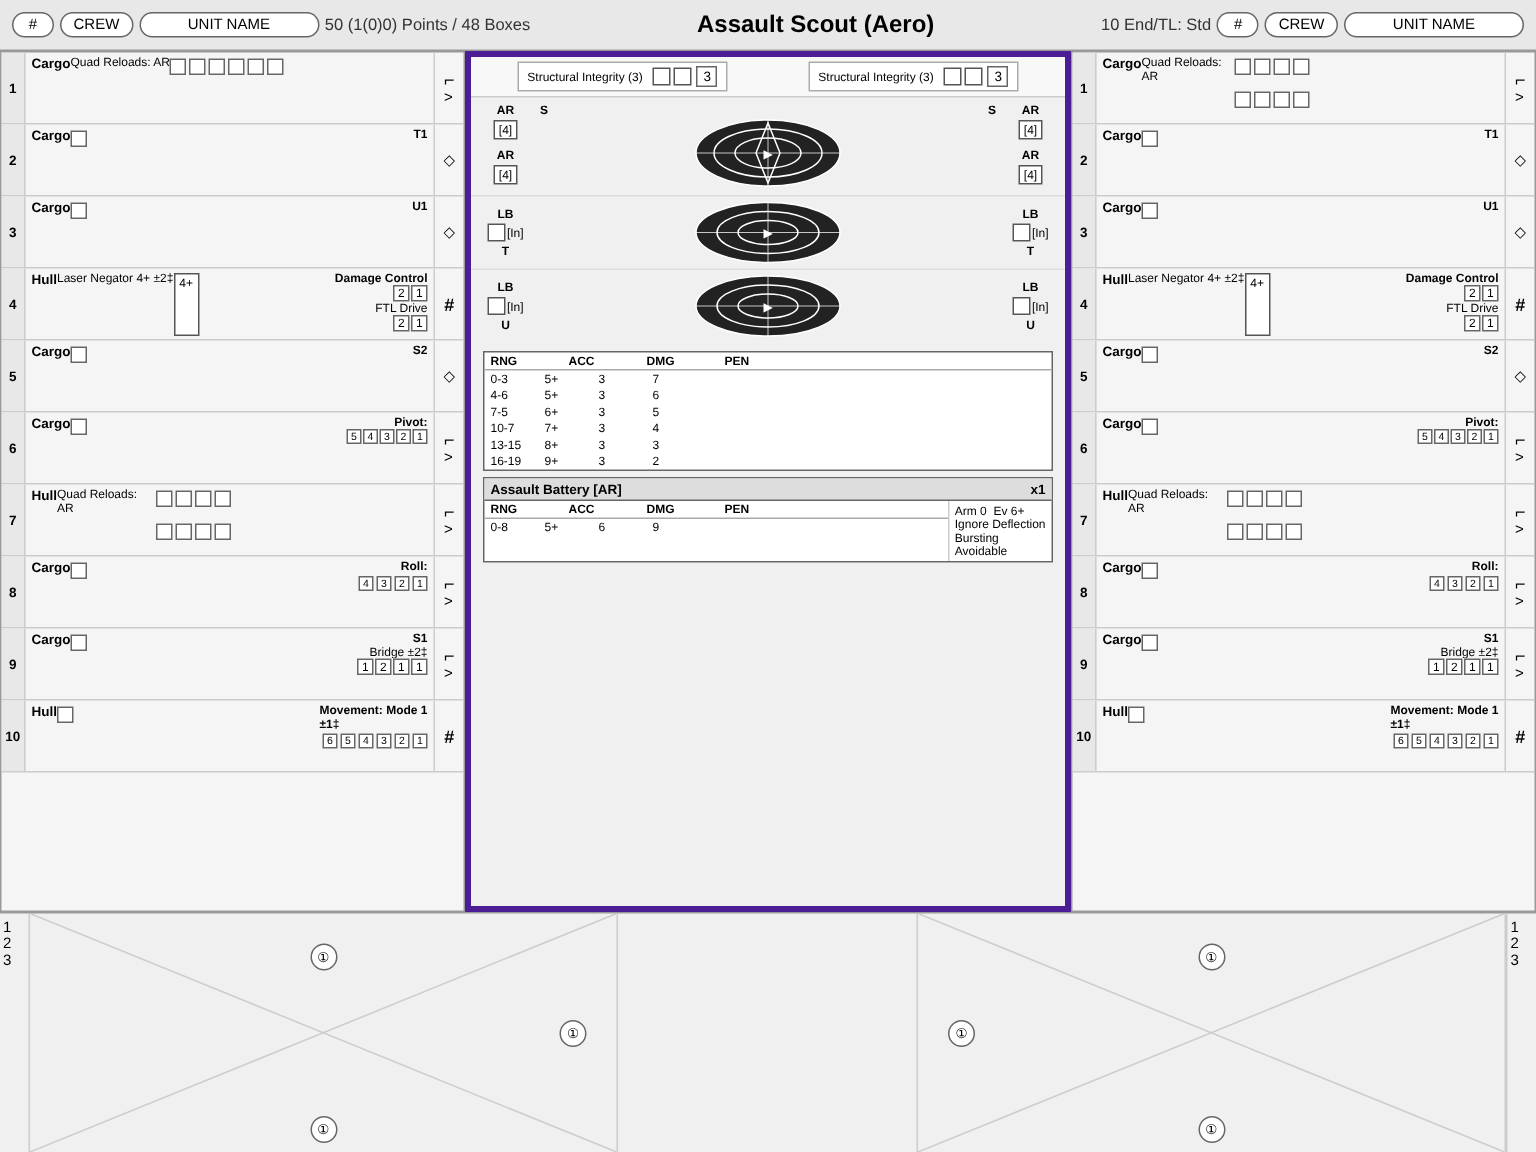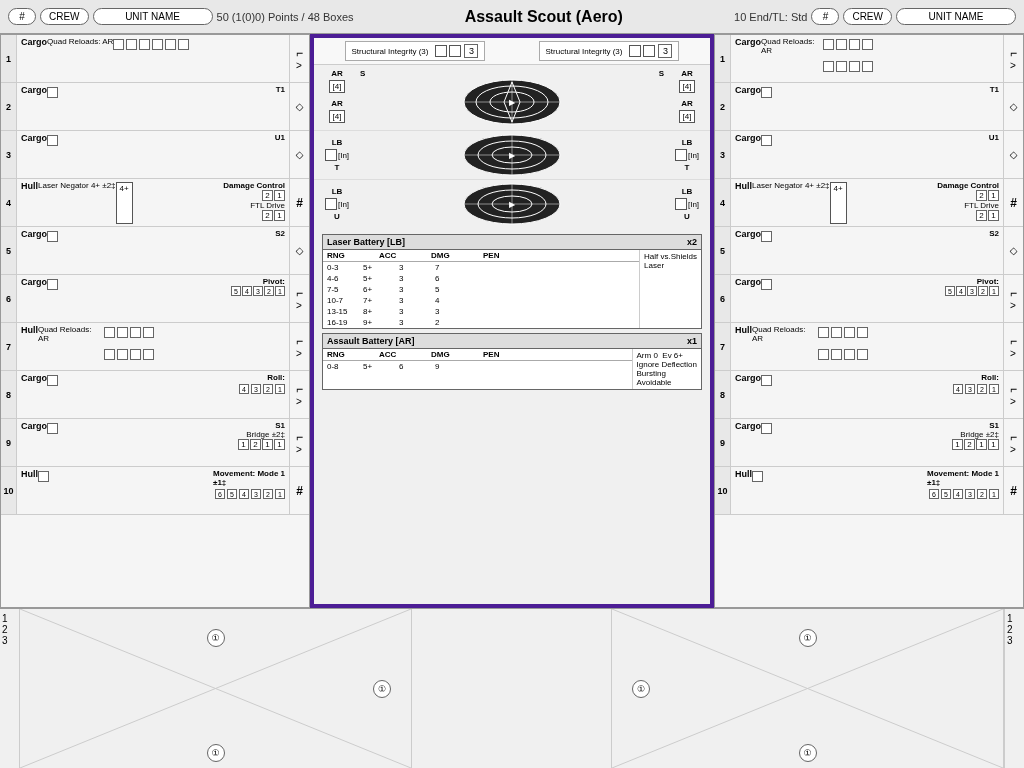--- a/index.html
+++ b/index.html
@@ -632,24 +632,20 @@
           <div style="display:flex; align-items:center; gap:1px;">
             <div class="check-box"></div>
             <span style="font-size:8px;">[In]</span>
           </div>
           <div style="font-size:8px; font-weight:bold;">U</div>
         </div>
       </div>
 
       <div class="weapons-section" id="weapons-section">
           <div class="weapon-table">
-            <div class="weapon-header">
-              <span>Laser Battery [LB]</span>
-              <span>x2</span>
-            </div>
             <div style="display: flex;">
               <div style="flex: 1 1 0%;">
                 <div class="weapon-cols">
                   <span class="w-col">RNG</span>
                   <span class="w-col">ACC</span>
                   <span class="w-col">DMG</span>
                   <span class="w-col">PEN</span>
                 </div>
                 <div class="weapon-row">
                   <span class="w-col">0-3</span>
@@ -681,22 +677,20 @@
                   <span class="w-col">3</span>
                   <span class="w-col">3</span>
                 </div>
                 <div class="weapon-row">
                   <span class="w-col">16-19</span>
                   <span class="w-col">9+</span>
                   <span class="w-col">3</span>
                   <span class="w-col">2</span>
                 </div>
               </div>
-              <div style="font-size: 8px; padding: 2px 4px; border-left: 1px solid rgb(204, 204, 204); white-space: pre;">Half vs.Shields
-Laser</div>
             </div>
           </div>
           <div class="weapon-table">
             <div class="weapon-header">
               <span>Assault Battery [AR]</span>
               <span>x1</span>
             </div>
             <div style="display: flex;">
               <div style="flex: 1 1 0%;">
                 <div class="weapon-cols">

